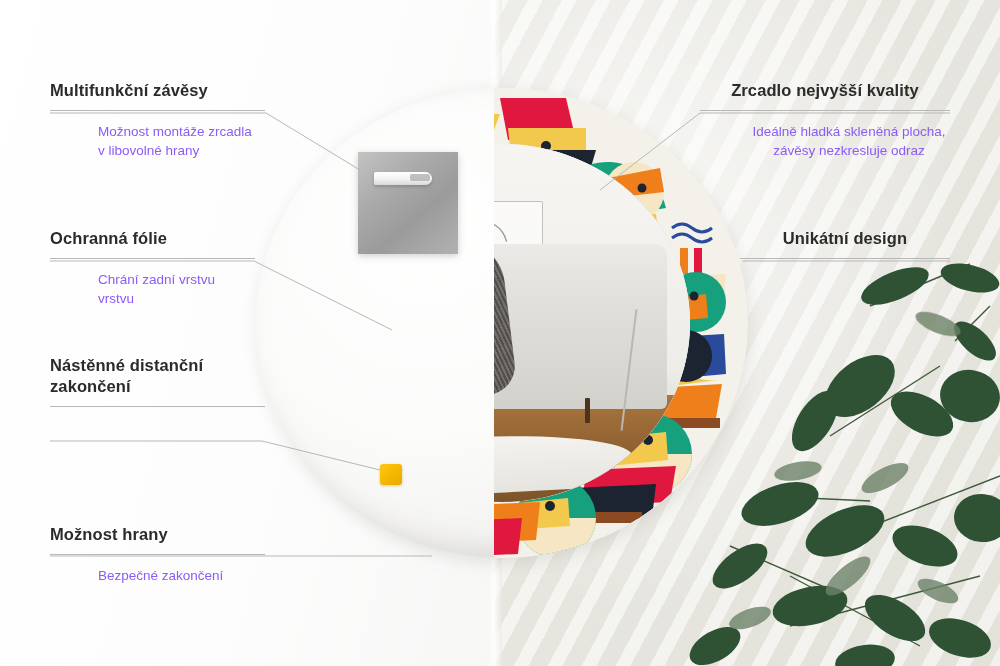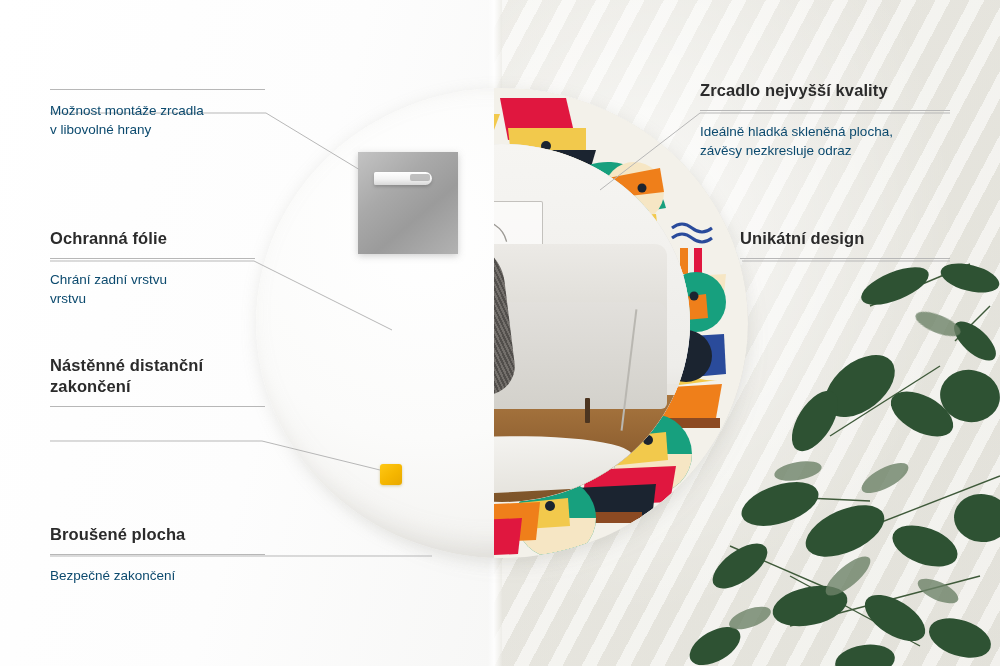--- a/index.html
+++ b/index.html
@@ -168,24 +168,24 @@
   
   .callout { position: absolute; }
   .callout .title {
     font-size: 16.5px; font-weight: bold; color: #2b2b2b;
     letter-spacing: .1px; line-height: 21px;
   }
   .callout .rule {
     height: 1px; background: #b7b7b7; margin: 9px 0 11px 0;
   }
   .callout .desc {
-    font-size: 13.5px; color: #0c4a6e; line-height: 19px;
+    font-size: 13.5px; color: #8b5cf6; line-height: 19px; margin-left: 48px;
   }
   .c-left { text-align: left; }
-  .c-right { text-align: left; }
+  .c-right { text-align: center; }
 
   .lines { position: absolute; inset: 0; pointer-events: none; }
 </style>
 </head>
 <body>
 
 <div id="stage">
 
   <div class="bg-left"></div>
   <div class="bg-right"></div>
@@ -365,20 +365,21 @@
       <path d="M50,113 L266,113 L360,170"></path>
       <path d="M50,261 L254,261 L392,330"></path>
       <path d="M50,441 L262,441 L380,470"></path>
       <path d="M50,556 L432,556"></path>
       <path d="M950,113 L700,113 L600,190"></path>
       <path d="M950,261 L742,261"></path>
     </g>
   </svg>
 
   <div class="callout c-left" style="left:50px; top:80px; width:215px;">
+    <div class="title">Multifunkční závěsy</div>
     <div class="rule"></div>
     <div class="desc">
       <div>Možnost montáže zrcadla</div>
       <div>v libovolné hrany</div>
     </div>
   </div>
 
   <div class="callout c-left" style="left:50px; top:228px; width:205px;">
     <div class="title">Ochranná fólie</div>
     <div class="rule"></div>
@@ -390,21 +391,21 @@
 
   <div class="callout c-left" style="left:50px; top:355px; width:215px;">
     <div class="title">
       <div>Nástěnné distanční</div>
       <div>zakončení</div>
     </div>
     <div class="rule"></div>
   </div>
 
   <div class="callout c-left" style="left:50px; top:524px; width:215px;">
-    <div class="title">Broušené plocha</div>
+    <div class="title">Možnost hrany</div>
     <div class="rule"></div>
     <div class="desc">
       <div>Bezpečné zakončení</div>
     </div>
   </div>
 
   <div class="callout c-right" style="left:700px; top:80px; width:250px;">
     <div class="title">Zrcadlo nejvyšší kvality</div>
     <div class="rule"></div>
     <div class="desc">

